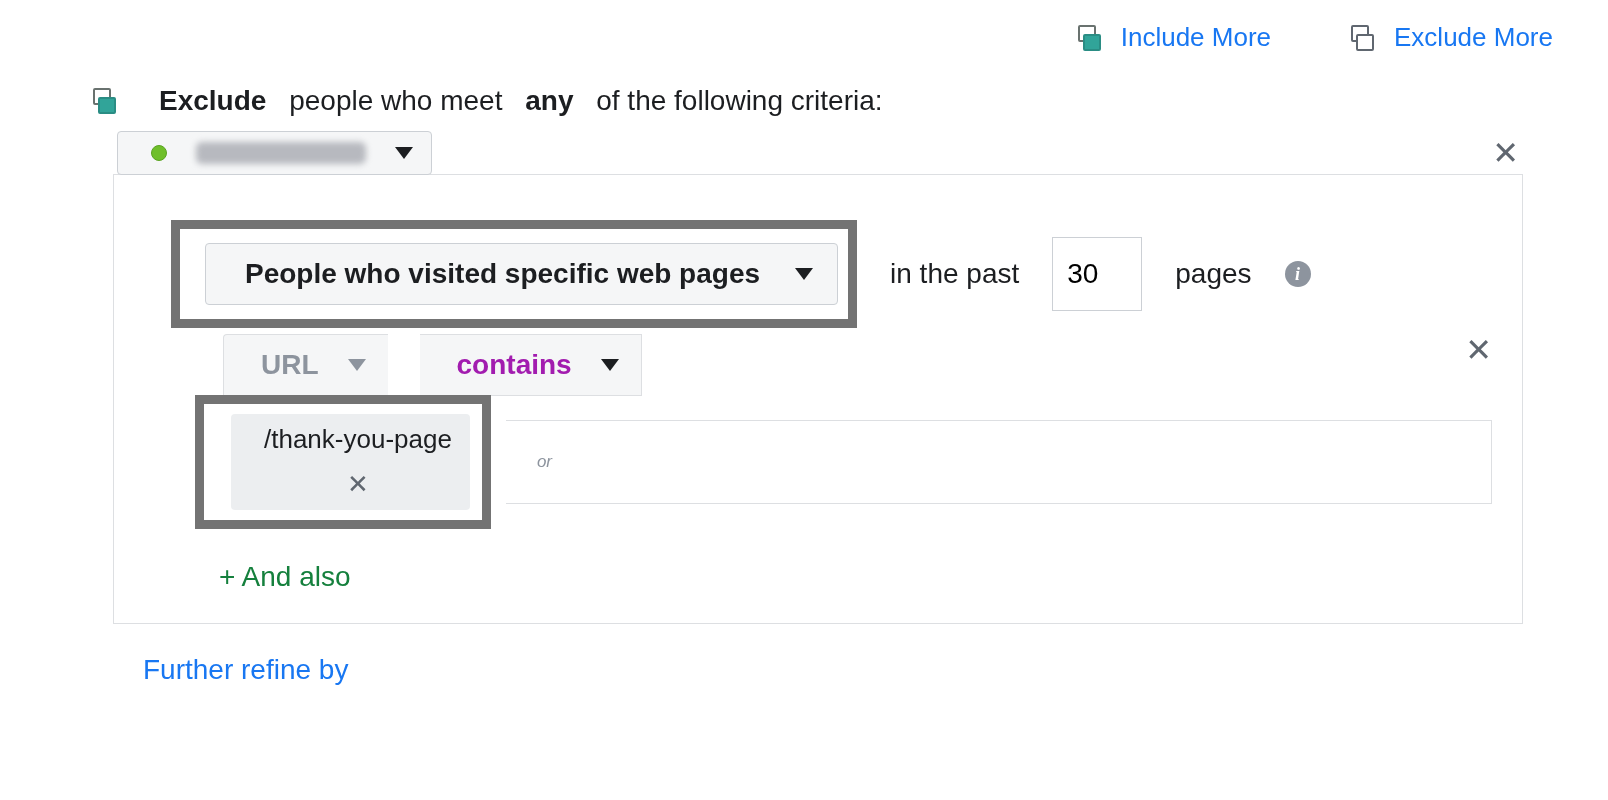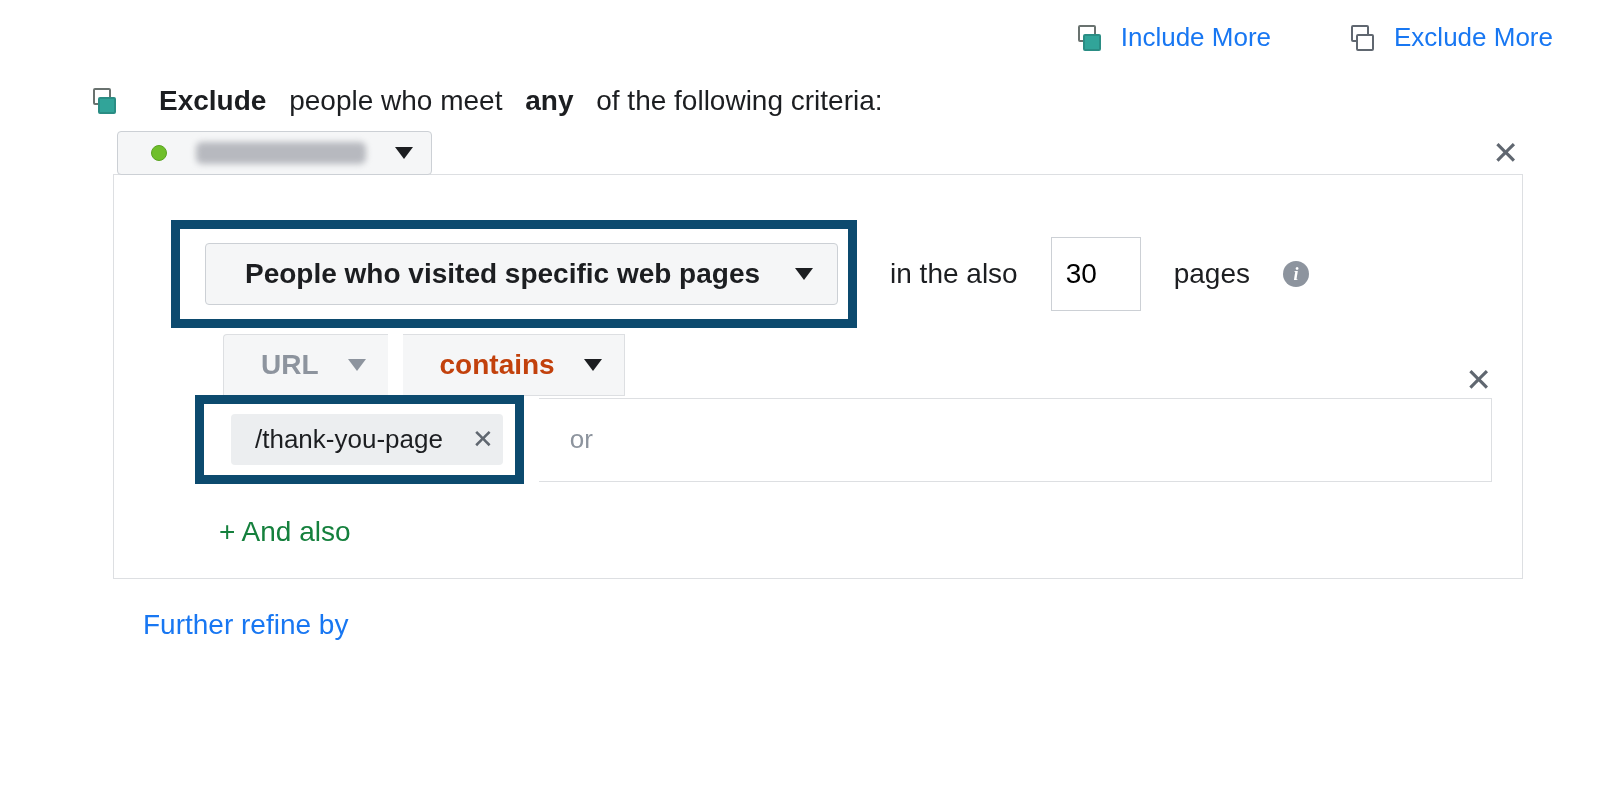--- a/index.html
+++ b/index.html
@@ -71,70 +71,71 @@
   .criteria-inner {
     border-top: 1px solid transparent;
     padding-bottom: 30px;
   }
 
   .row1 {
     display:flex; align-items:center; gap:18px;
     padding: 42px 0 0 12px;
   }
   .hl-purple {
-    border: 9px solid #0c4a6e;
+    border: 9px solid #737373;
     padding: 14px 10px;
     display:inline-flex;
   }
   .big-dd {
     display:inline-flex; align-items:center; gap:20px;
     border:1px solid #ccd0d5; border-radius:4px; background:#f5f6f7;
     padding: 14px 24px; font-weight:700; font-size:28px; cursor:pointer;
   }
   .txt { font-size:28px; }
   .num-input {
     width: 90px; height: 74px; border:1px solid #ccd0d5; font-size:28px; text-align:left;
     padding: 0 14px; font-family:inherit;
   }
   .info-icon {
     width:26px; height:26px; border-radius:50%; background:#8d949e; color:#fff;
     font-family: Georgia, serif; font-style: italic; font-weight:bold;
     display:inline-flex; align-items:center; justify-content:center; font-size:18px;
   }
 
   .url-row {
-    display:flex; align-items:flex-end; gap:0; padding: 0 30px 0 64px;
+    display:flex; align-items:flex-start; gap:17px; padding: 0 30px 0 64px;
   }
   .url-dd, .contains-dd {
     display:inline-flex; align-items:center; gap:14px;
     border:1px solid #dddfe2; background:#f5f6f7;
     padding: 14px 22px; font-weight:700; font-size:28px;
   }
   .url-dd { color:#8d949e; border-right:none; border-top-left-radius:4px; }
-  .contains-dd { color:#c2410c; cursor:pointer; border-left:none; }
+  .contains-dd { color:#a21caf; cursor:pointer; border-left:none; }
   .url-close { margin-left:auto; }
 
   .tag-row {
     display:flex; align-items:center; gap:0;
     padding: 0 30px 0 36px;
     margin-top: -1px;
   }
   .hl-purple.tag-hl { padding: 10px 12px; margin-right: 0; }
   .tag-chip {
     display:inline-flex; align-items:center; gap:14px;
     background:#eceef0; border-radius:4px;
-    padding: 10px 9px; font-size:26px;
+    padding: 10px 18px; font-size:26px;flex-direction:column;
   }
   .tag-chip .chip-x { color:#606770; font-size:26px; cursor:pointer; }
   .tag-input-wrap {
     flex:1; border:1px solid #dddfe2; border-left:none;
     height: 84px; display:flex; align-items:center;
-    padding-left: 16px; font-size:26px; color:#8d949e;
+    padding-left: 16px; font-size:17px; color:#8d949e;
     margin-right: 0;
     position: relative;
+    font-style: italic;
   }
 
   .and-also {
     padding: 32px 0 0 60px;
     color:#15803d; font-size:28px; cursor:pointer;
   }
 
   .further-refine {
     padding: 30px 18px 0 98px;
     color:#1877f2; font-size:28px; cursor:pointer;
@@ -184,21 +185,21 @@
 <div class="criteria-box" style="margin-top:-1px; padding-top:2px;">
   <div class="criteria-inner">
 
     <div class="row1">
       <span class="hl-purple">
         <span class="big-dd">
           <span>People who visited specific web pages</span>
           <span class="caret-down"></span>
         </span>
       </span>
-      <span class="txt">in the also</span>
+      <span class="txt">in the past</span>
       <input class="num-input" value="30" style="">
       <span class="txt">pages</span>
       <span class="info-icon">i</span>
     </div>
 
     <div class="url-row" style="margin-top:6px;">
       <span class="url-dd">
         <span>URL</span>
         <span class="caret-down caret-grey"></span>
       </span>

